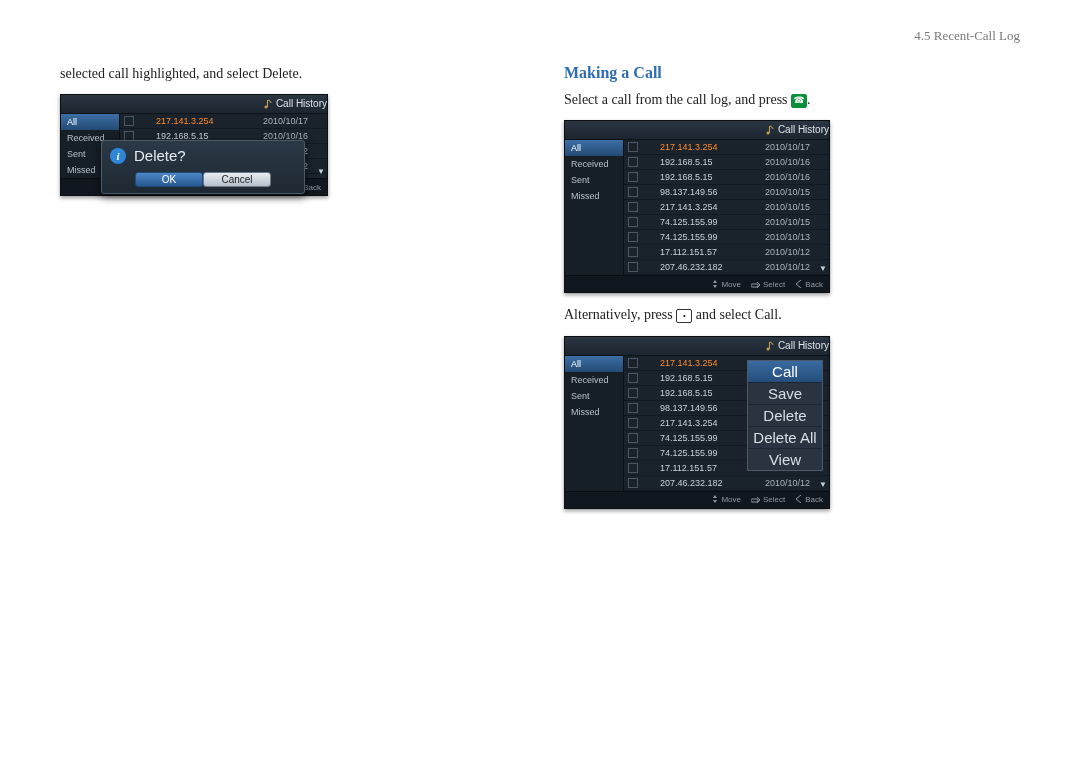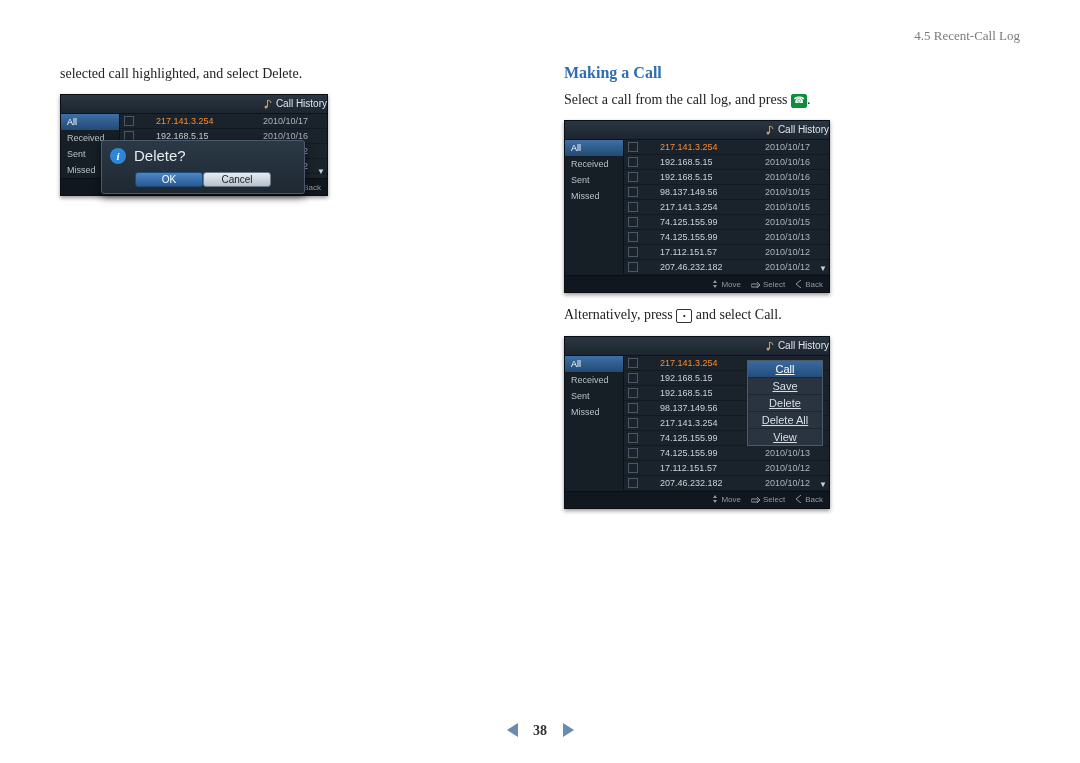--- a/index.html
+++ b/index.html
@@ -32,21 +32,21 @@
   
   .modal{position:absolute;left:40px;top:26px;width:186px;background:linear-gradient(#2b3946,#1e2832);border:1px solid #4a5a6a;border-radius:3px;padding:6px 8px 6px 8px;box-shadow:0 3px 8px rgba(0,0,0,.6);}
   .modal .mrow{display:flex;align-items:center;gap:8px;margin-bottom:8px;}
   .modal .micon{width:16px;height:16px;border-radius:50%;background:#2f86d6;display:flex;align-items:center;justify-content:center;color:#fff;font-family:Georgia,serif;font-style:italic;font-weight:bold;font-size:11px;}
   .modal .mtxt{color:#e6ecf1;font-size:15px;}
   .modal .mbtns{display:flex;justify-content:center;gap:0;}
   .modal .mbtn{background:linear-gradient(#e8edf2,#b7c1cb);color:#222;border:1px solid #6b7a88;border-radius:3px;font-size:10px;padding:1px 10px;min-width:46px;text-align:center;}
   .modal .mbtn.primary{background:linear-gradient(#4d86c6,#285a93);color:#fff;border-color:#1e4a7a;}
   
   .ctx{position:absolute;right:6px;top:4px;width:74px;background:#2a3440;border:1px solid #4b5a69;}
-  .ctx .ctxitem{padding:2px 0;text-align:center;color:#d7dee5;font-size:11px;border-bottom:1px solid #1e2731;text-decoration:underline;}
+  .ctx .ctxitem{padding:2px 0;text-align:center;color:#d7dee5;font-size:15px;border-bottom:1px solid #1e2731;}
   .ctx .ctxitem:last-child{border-bottom:none;text-align:center;}
   .ctx .ctxitem.sel{background:linear-gradient(#3a6aa0,#244e7c);color:#fff;}
   
   .pagenav{position:absolute;left:0;right:0;bottom:24px;text-align:center;font-size:14px;color:#333;}
   .pagenav .arrow{display:inline-block;width:0;height:0;border-top:7px solid transparent;border-bottom:7px solid transparent;vertical-align:-2px;}
   .pagenav .prev{border-right:11px solid #6a8ab0;margin-right:12px;}
   .pagenav .next{border-left:11px solid #6a8ab0;margin-left:12px;}
   .pagenav .num{font-weight:bold;}
 </style>
 </head>
@@ -294,18 +294,13 @@
               </svg><span>Select</span></span>
           <span class="hint"><svg width="8" height="8">
                 <path d="M6 0 L1 4 L6 8" fill="none" stroke="#8f99a3"></path>
               </svg><span>Back</span></span>
         </div>
       </div>
 
     </div>
   </div>
 
-  <div class="pagenav">
-    <span class="arrow prev"></span>
-    <span class="num">38</span>
-    <span class="arrow next"></span>
-  </div>
 </div>
 
 </body></html>

